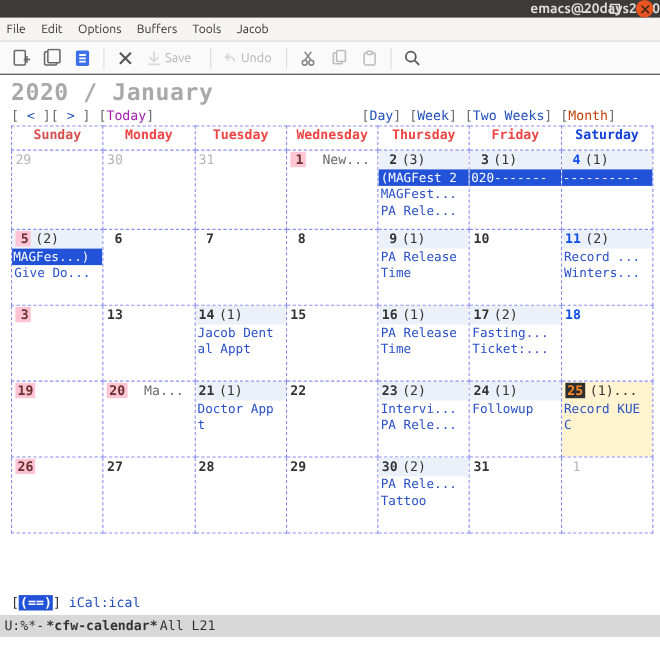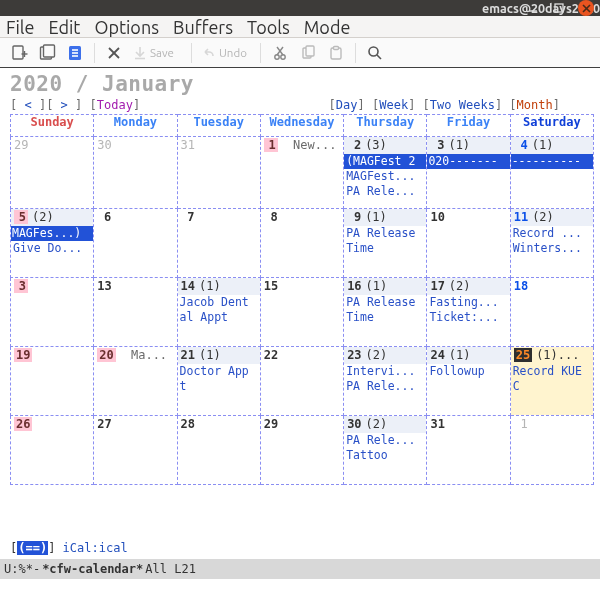--- a/index.html
+++ b/index.html
@@ -46,21 +46,21 @@
   
   .menubar {
     height: 22px;
     background: #f5f4f3;
     border-bottom: 1px solid #d4d0cc;
     display: flex;
     align-items: center;
     padding: 0 6px;
     gap: 14px;
     font-family: "Ubuntu", "DejaVu Sans", sans-serif;
-    font-size: 18px;
+    font-size: 11px;
     color: #333;
   }
   .menubar span { cursor: default; }
   
   .toolbar {
     height: 30px;
     background: #fafafa;
     border-bottom: 1px solid #404040;
     display: flex;
     align-items: center;
@@ -127,21 +127,21 @@
   }
   table.cal th, table.cal td {
     border: 1px dashed #8a8ef2;
     padding: 0;
     vertical-align: top;
   }
   table.cal th {
     height: 22px;
     font-weight: bold;
     font-size: 12px;
-    color: #3b82f6;
+    color: #ef4444;
     text-align: center;
     background: #fff;
   }
   table.cal th.sun { color: #d94e4e; }
   table.cal th.sat { color: #1040d8; }
   table.cal td {
     height: 69px;
     font-size: 12px;
   }
   table.cal tbody tr:first-child td { height: 72px; }
@@ -234,21 +234,21 @@
     </span>
   </div>
 </div>
 
 <div class="menubar">
   <span>File</span>
   <span>Edit</span>
   <span>Options</span>
   <span>Buffers</span>
   <span>Tools</span>
-  <span>Mode</span>
+  <span>Jacob</span>
 </div>
 
 <div class="toolbar">
   <div class="tbtn">
     <svg width="18" height="18">
         <rect x="3" y="2" width="10" height="13" rx="1" fill="none" stroke="#666" stroke-width="1.4"></rect>
         <line x1="14.5" y1="7" x2="14.5" y2="13" stroke="#666" stroke-width="1.4"></line>
         <line x1="11.5" y1="10" x2="17.5" y2="10" stroke="#666" stroke-width="1.4"></line>
       </svg>
   </div>

